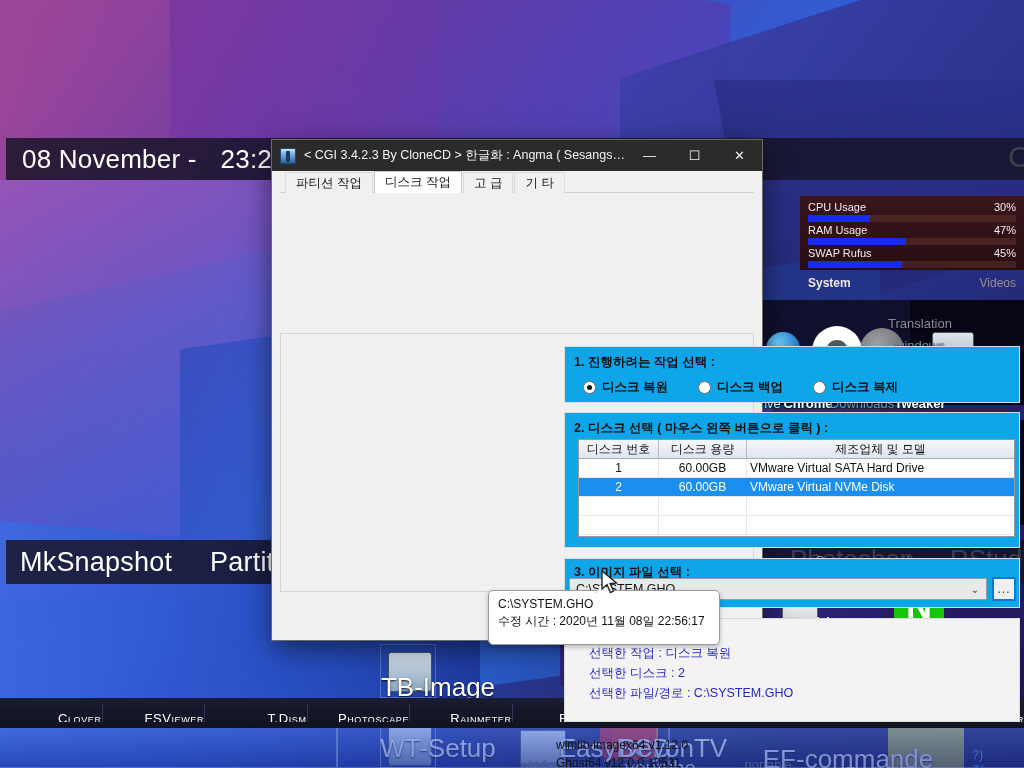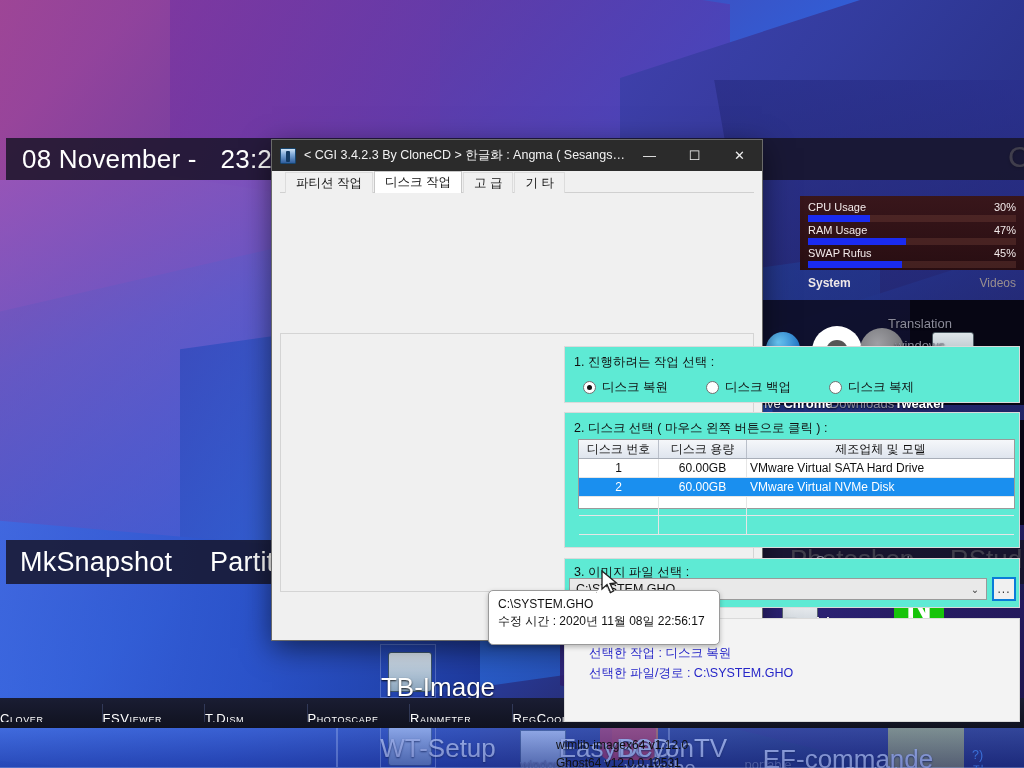--- a/index.html
+++ b/index.html
@@ -94,21 +94,21 @@
   
   .gicon { position:absolute; }
 
   
   #dockbar {
     position:absolute; left:0; top:698px; width:1024px; height:30px;
     background: linear-gradient(180deg,#1a1d33 0%, #10121f 100%);
     display:flex; align-items:center;
   }
   .dock-item {
-    flex:1; text-align:left; color:#fff;
+    flex:1; text-align:right; color:#fff;
     font-size:13px; font-variant: small-caps; letter-spacing:.6px;
     border-right: 1px solid rgba(120,140,200,.28);
     line-height:30px; height:18px; overflow:hidden;
   }
   .dock-item:last-child { border-right:none; }
 
   #lowerband {
     position:absolute; left:0; top:728px; width:1024px; height:40px;
     background: linear-gradient(180deg, rgba(70,110,220,.55) 0%, rgba(30,55,160,.6) 100%);
   }
@@ -148,34 +148,34 @@
     height:21px; padding:0 10px; display:flex; align-items:center;
     font-size:12.5px; background:#f0f0f0; border:1px solid #dcdcdc;
     border-bottom:none; margin-right:1px; color:#111; position:relative; z-index:2;
   }
   .tab.active { background:#ffffff; height:22px; border-color:#c8c8c8; }
 
   #tabpage { position:absolute; left:8px; top:193px; right:8px; bottom:48px;
              background:#f0f0f0; border:1px solid #d4d4d4; }
 
   .group {
-    position:absolute; background:#5eead4; border:1px solid #dadada;
+    position:absolute; background:#0ea5e9; border:1px solid #dadada;font-weight:bold;
   }
   .glabel { font-size:12.5px; color:#111; }
 
   
-  .radio-row { display:flex; align-items:center; gap:8px; }
+  .radio-row { display:flex; align-items:center; gap:0; }
   .radio { display:flex; align-items:center; gap:6px; font-size:12.5px; }
   .rdot { width:13px; height:13px; border-radius:50%;
           border:1px solid #707070; background:#fff; position:relative; flex:none; }
   .rdot.on::after{ content:""; position:absolute; left:3px; top:3px;
                    width:5px; height:5px; border-radius:50%; background:#111; }
 
   
-  #disk-table { position:absolute; left:306px; top:299px; width:437px; height:70px;
+  #disk-table { position:absolute; left:306px; top:299px; width:437px; height:98px;
                 background:#fff; border:1px solid #9a9a9a; }
   #disk-head { display:flex; height:19px;
                background: linear-gradient(180deg,#f5f7fa 0%, #dfe5ee 100%);
                border-bottom:1px solid #a8aeb8; }
   #disk-head div { font-size:12px; text-align:center; line-height:18px;
                    border-right:1px solid #b9bfc9; }
   .c1 { width:80px; } .c2 { width:88px; } .c3 { flex:1; border-right:none !important; }
   .drow { display:flex; height:19px; border-bottom:1px solid #e6e6e6; }
   .drow > div { font-size:12px; line-height:19px; border-right:1px solid #e6e6e6; }
   .drow .c1 { text-align:center; } .drow .c2 { text-align:center; }
@@ -462,20 +462,21 @@
 
   <div id="combo">
     <div id="combo-text">C:\SYSTEM.GHO</div>
     <div id="combo-arrow">⌄</div>
   </div>
   <div id="browse-btn">...</div>
 
   <div id="status-group">
     <div class="glabel" style="color:#111;">상태 :</div>
     <div class="status-line">선택한 작업 : 디스크 복원</div>
+    <div class="status-line">선택한 디스크 :   2</div>
     <div class="status-line">선택한 파일/경로 : C:\SYSTEM.GHO</div>
   </div>
 
   <div id="footer-left">
     <div>wimlib-imagex64 v1.12.0</div>
     <div>Ghost64 v12.0.0.10531</div>
   </div>
   <div id="footer-link">?)정보</div>
 </div>
 

